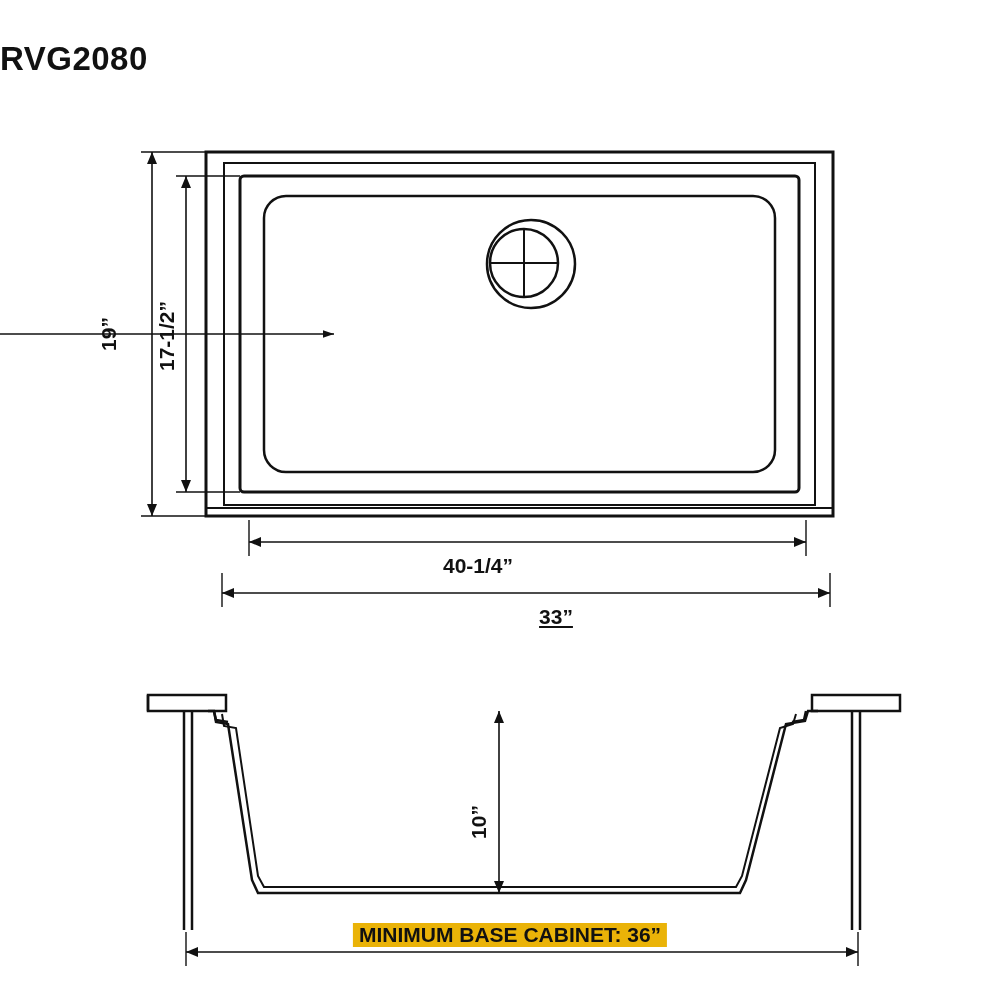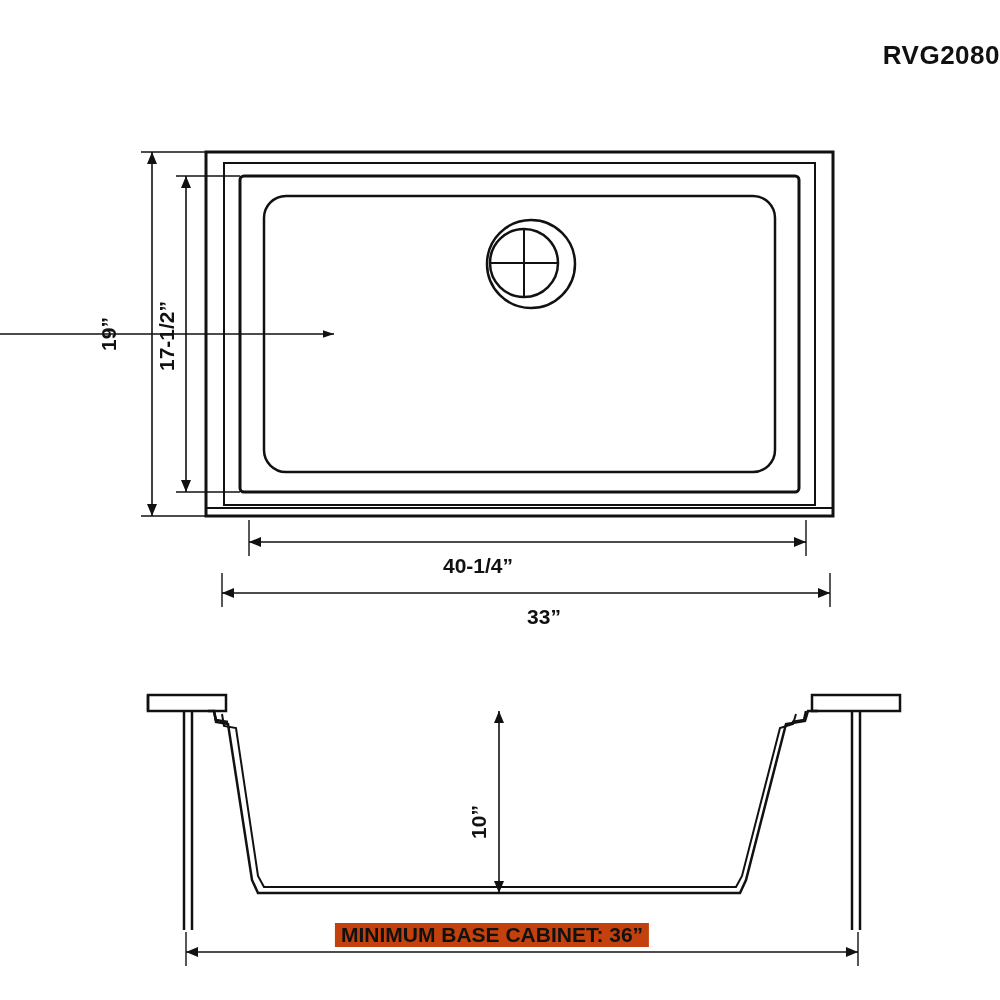--- a/index.html
+++ b/index.html
@@ -19,22 +19,22 @@
     position: absolute;
     left: 0; top: 0;
     width: 1000px;
     height: 1000px;
   }
   .title {
     position: absolute;
     left: 0;
     top: 40px;
     width: 1000px;
-    text-align: right;
-    font-size: 26px;
+    text-align: left;
+    font-size: 33px;
     font-weight: bold;
     letter-spacing: 0.5px;
     color: #111;
   }
   svg {
     position: absolute;
     left: 0;
     top: 0;
     width: 1000px;
     height: 1000px;
@@ -158,19 +158,19 @@
       <line x1="858" y1="932" x2="858" y2="966" stroke="#111" stroke-width="1.4"></line>
     </g>
   </svg>
 
   <div class="lbl vert" style="left:92px; top:322px;">19”</div>
 
   <div class="lbl vert" style="left:132px; top:324px;">17-1/2”</div>
 
   <div class="lbl" style="left:478px; top:554px; transform:translateX(-50%);">40-1/4”</div>
 
-  <div class="lbl" style="left:544px; top:605px; transform:translateX(-50%);">33”</div>
+  <div class="lbl" style="left:556px; top:605px; transform:translateX(-50%);text-decoration:underline;">33”</div>
 
   <div class="lbl vert" style="left:462px; top:810px;">10”</div>
 
-  <div class="lbl" style="left:492px; top:923px; transform:translateX(-50%); background:#c2410c; padding:0 6px;">MINIMUM BASE CABINET: 36”</div>
+  <div class="lbl" style="left:510px; top:923px; transform:translateX(-50%); background:#eab308; padding:0 6px;">MINIMUM BASE CABINET: 36”</div>
 
 </div>
 
 </body></html>

